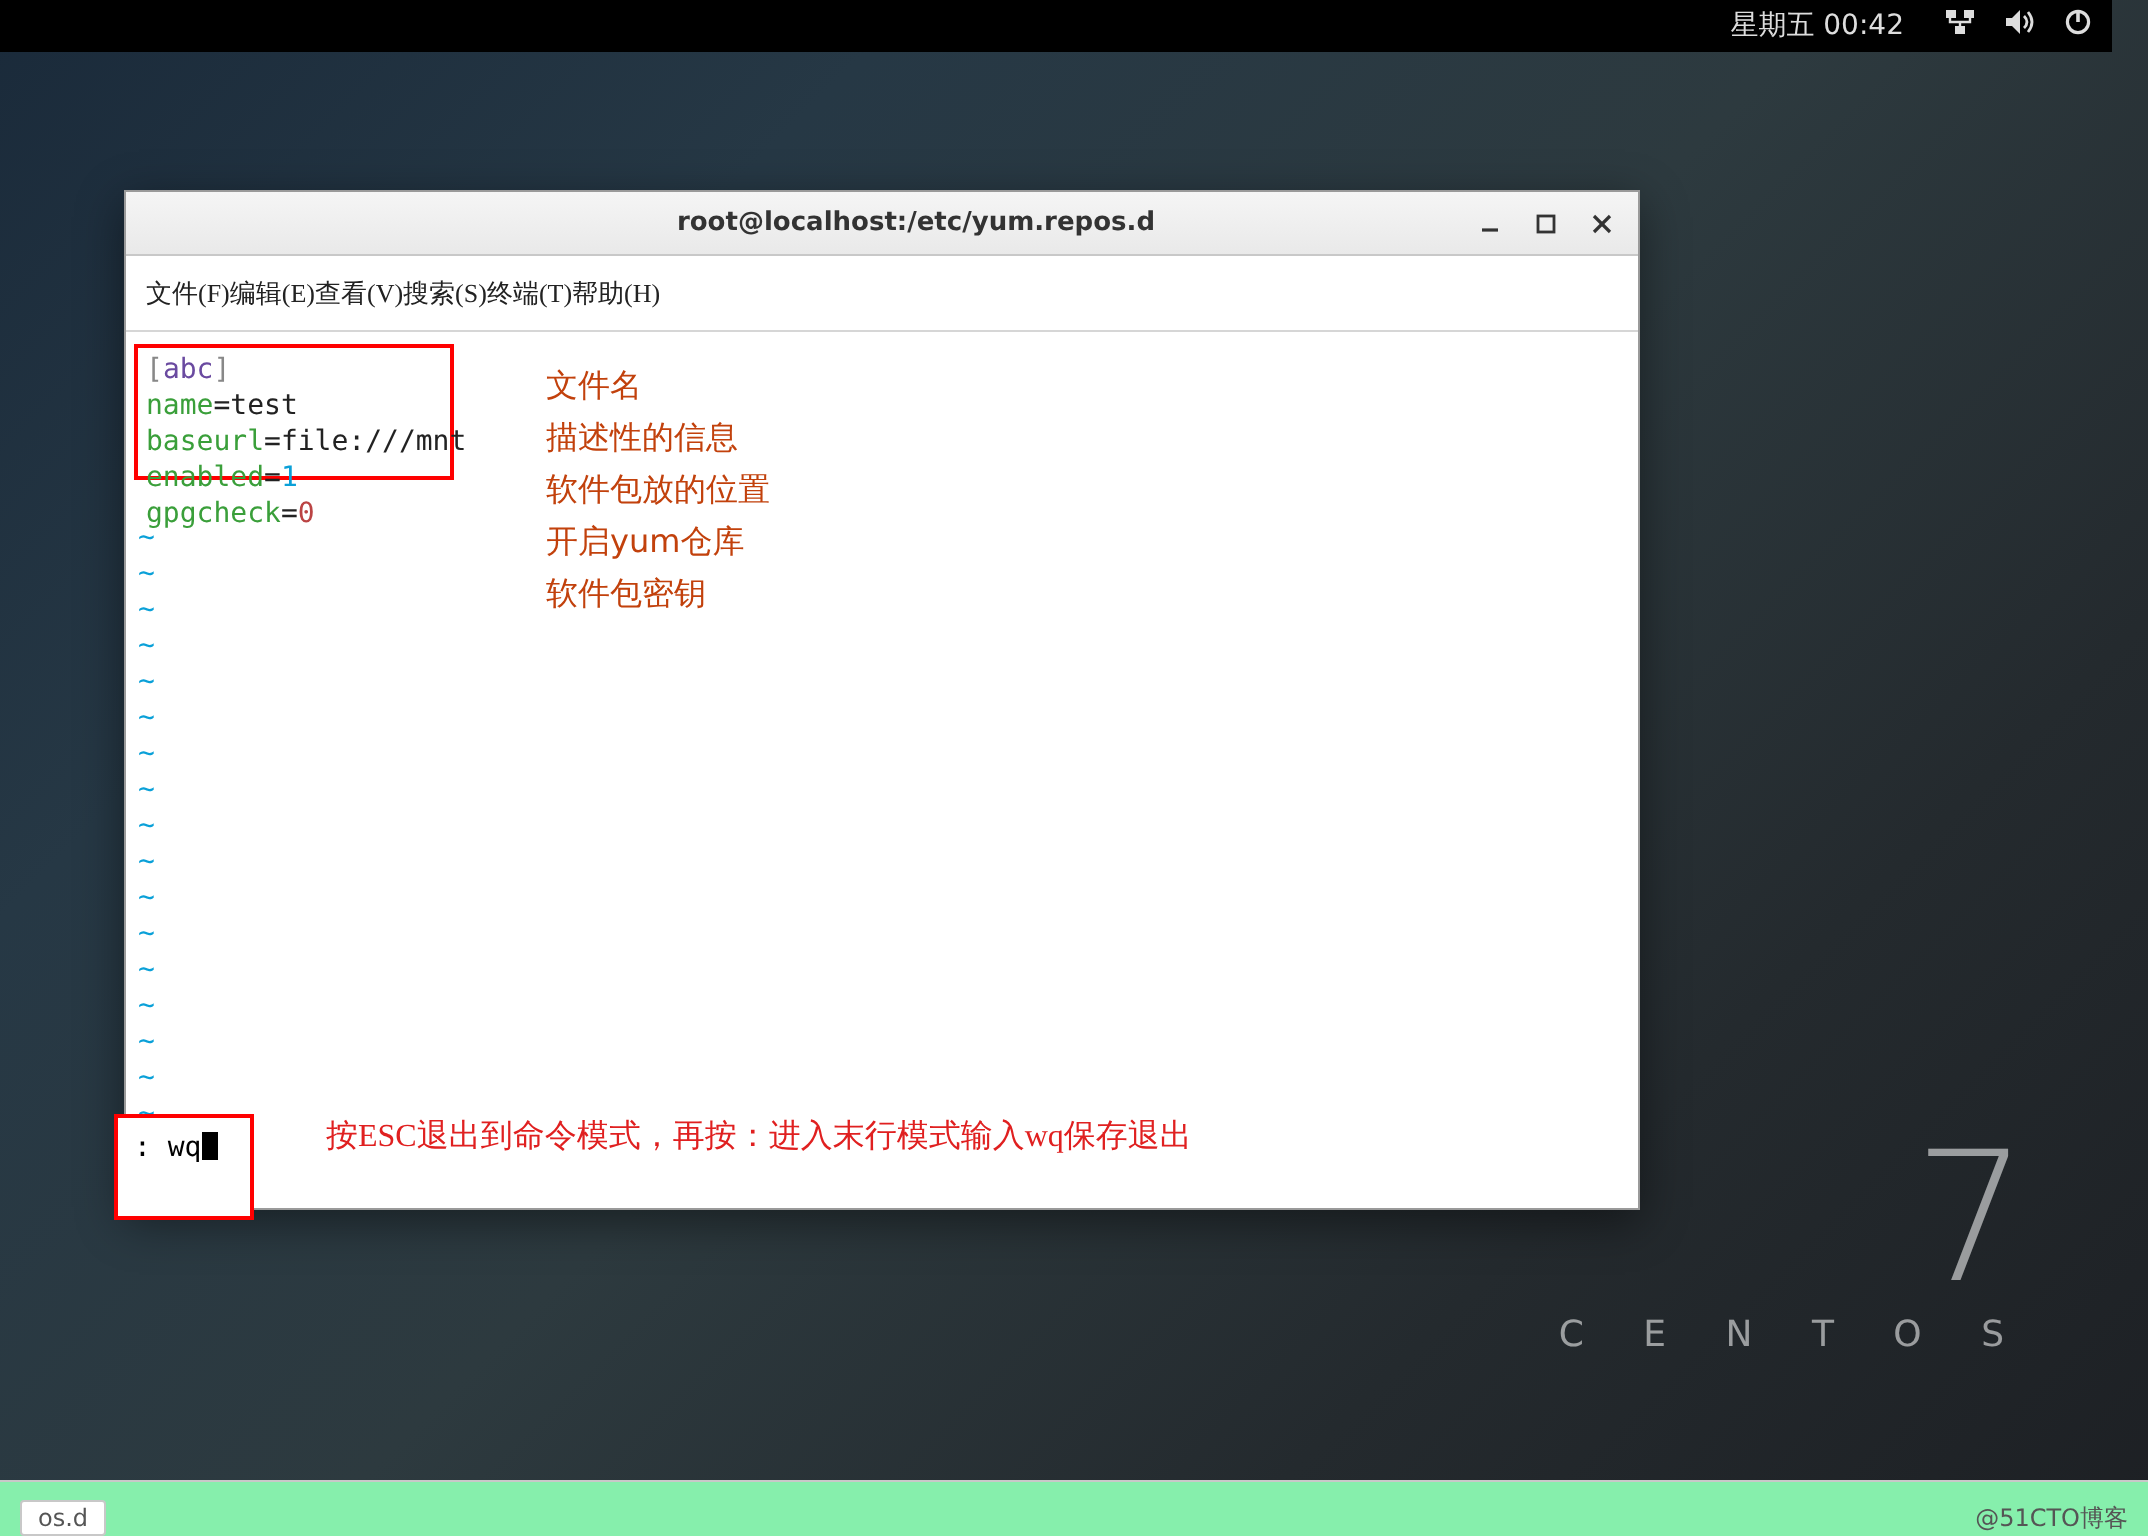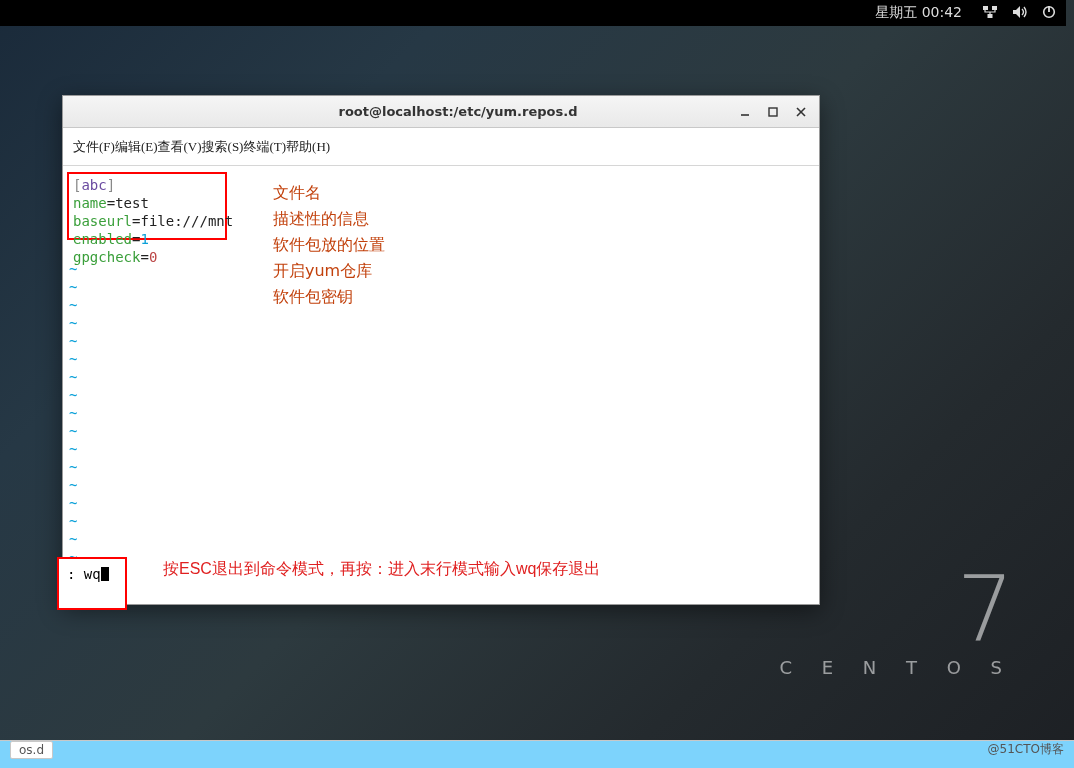--- a/index.html
+++ b/index.html
@@ -8,21 +8,21 @@
     width: 1074px;
     height: 768px;
     background: linear-gradient(135deg, #1a2a3a 0%, #263845 25%, #2d3a3f 50%, #242a2e 75%, #1d2024 100%);
     font-family: "DejaVu Sans", "Liberation Sans", sans-serif;
     overflow: hidden;
     position: relative;
   }
   
   .top-panel {
     position: absolute;
-    top: 0; left: 0; right: 8px;
+    top: 0; left: 0; right: 18px;
     height: 26px;
     background: #000;
     color: #ddd;
     display: flex;
     justify-content: flex-end;
     align-items: center;
     font-size: 14px;
     padding-right: 10px;
     gap: 14px;
   }
@@ -159,33 +159,33 @@
     background: #fff;
   }
   .wq-line { color:#000; }
   .cursor-block { display:inline-block; width:8px; height:14px; background:#000; vertical-align:middle; margin-bottom:2px;}
 
   .hint {
     position: absolute;
     left: 100px;
     bottom: 26px;
     color: #e02020;
-    font-family: Liberation Sans, sans-serif;
+    font-family: Liberation Serif, serif;
     font-size: 16px;
   }
 
   
   .outer-taskbar {
     position: absolute;
     left:0; right:0; bottom:0;
     height: 28px;
-    background: #7dd3fc;
+    background: #86efac;
     border-top: 1px solid #c8c8c8;
     display:flex;
-    align-items:flex-start;
+    align-items:flex-end;
     justify-content: space-between;
     font-size: 12px;
     color:#555;
     padding: 0 10px;
   }
   .outer-taskbar .task-item {
     background:#fff;
     border:1px solid #c8c8c8;
     padding: 1px 8px;
     border-radius:2px;

